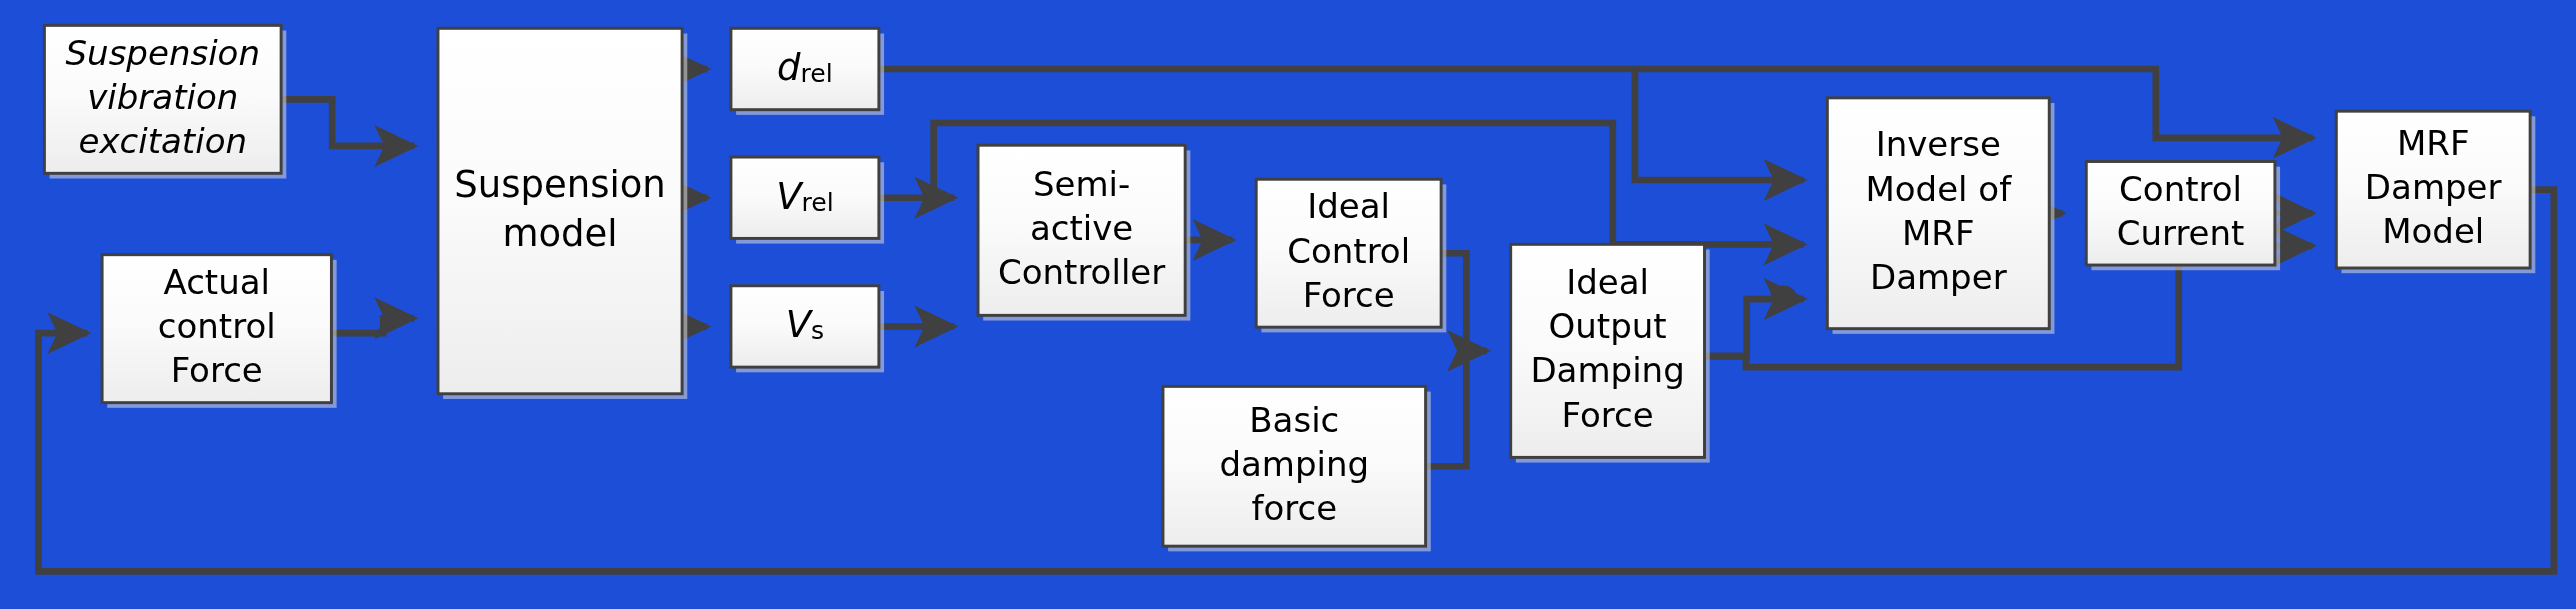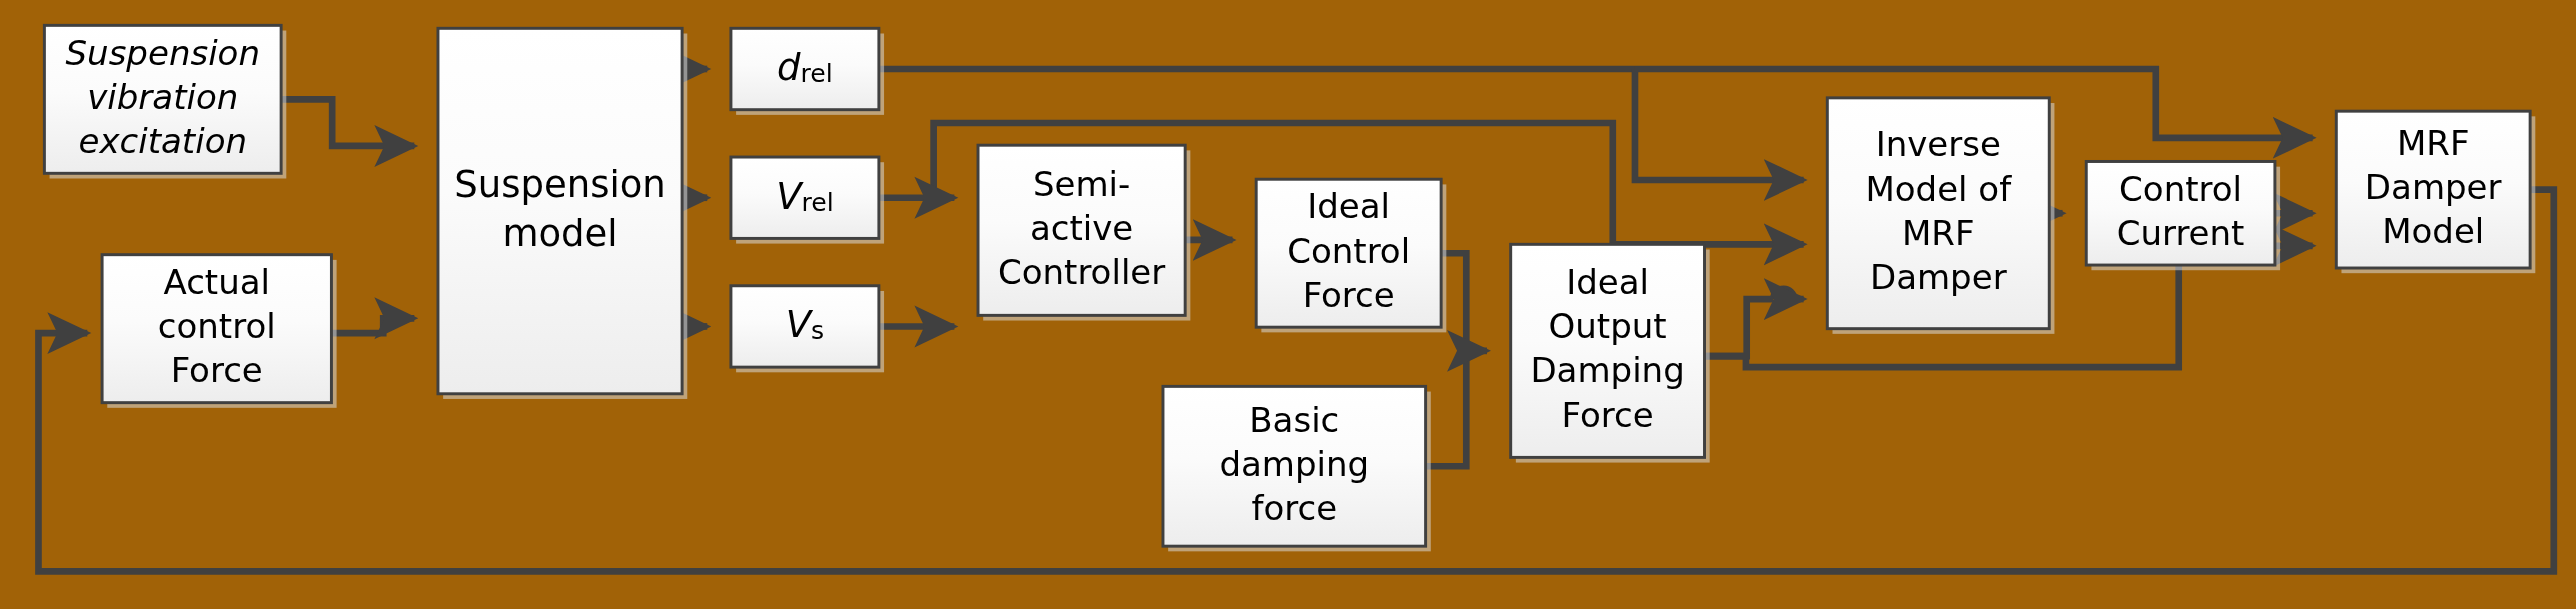--- a/index.html
+++ b/index.html
@@ -1,18 +1,18 @@
 <!DOCTYPE html>
 <html style="font-size:12px"><head>
 <meta charset="utf-8">
 <style>
   html,body{margin:0;padding:0;background:#ffffff;}
   body{width:2576px;height:610px;overflow:hidden;
        font-family:"DejaVu Sans","Liberation Sans",sans-serif;}
-  #stage{position:relative;width:2576px;height:610px;background:#a16207;}
+  #stage{position:relative;width:2576px;height:610px;background:#1d4ed8;}
   svg{display:block;}
   .blk-rect{fill:url(#boxgrad);stroke:#404040;stroke-width:4;}
   .blk-shadow{fill:#d9d9d9;opacity:.55;}
   .blk-txt{fill:#000;font-family:"DejaVu Sans","Liberation Sans",sans-serif;
            text-anchor:middle;dominant-baseline:middle;}
   .wire{stroke:#404040;stroke-width:9;fill:none;stroke-linecap:butt;stroke-linejoin:miter;}
   .ital{font-style:italic;}
 </style>
 </head>
 <body>

